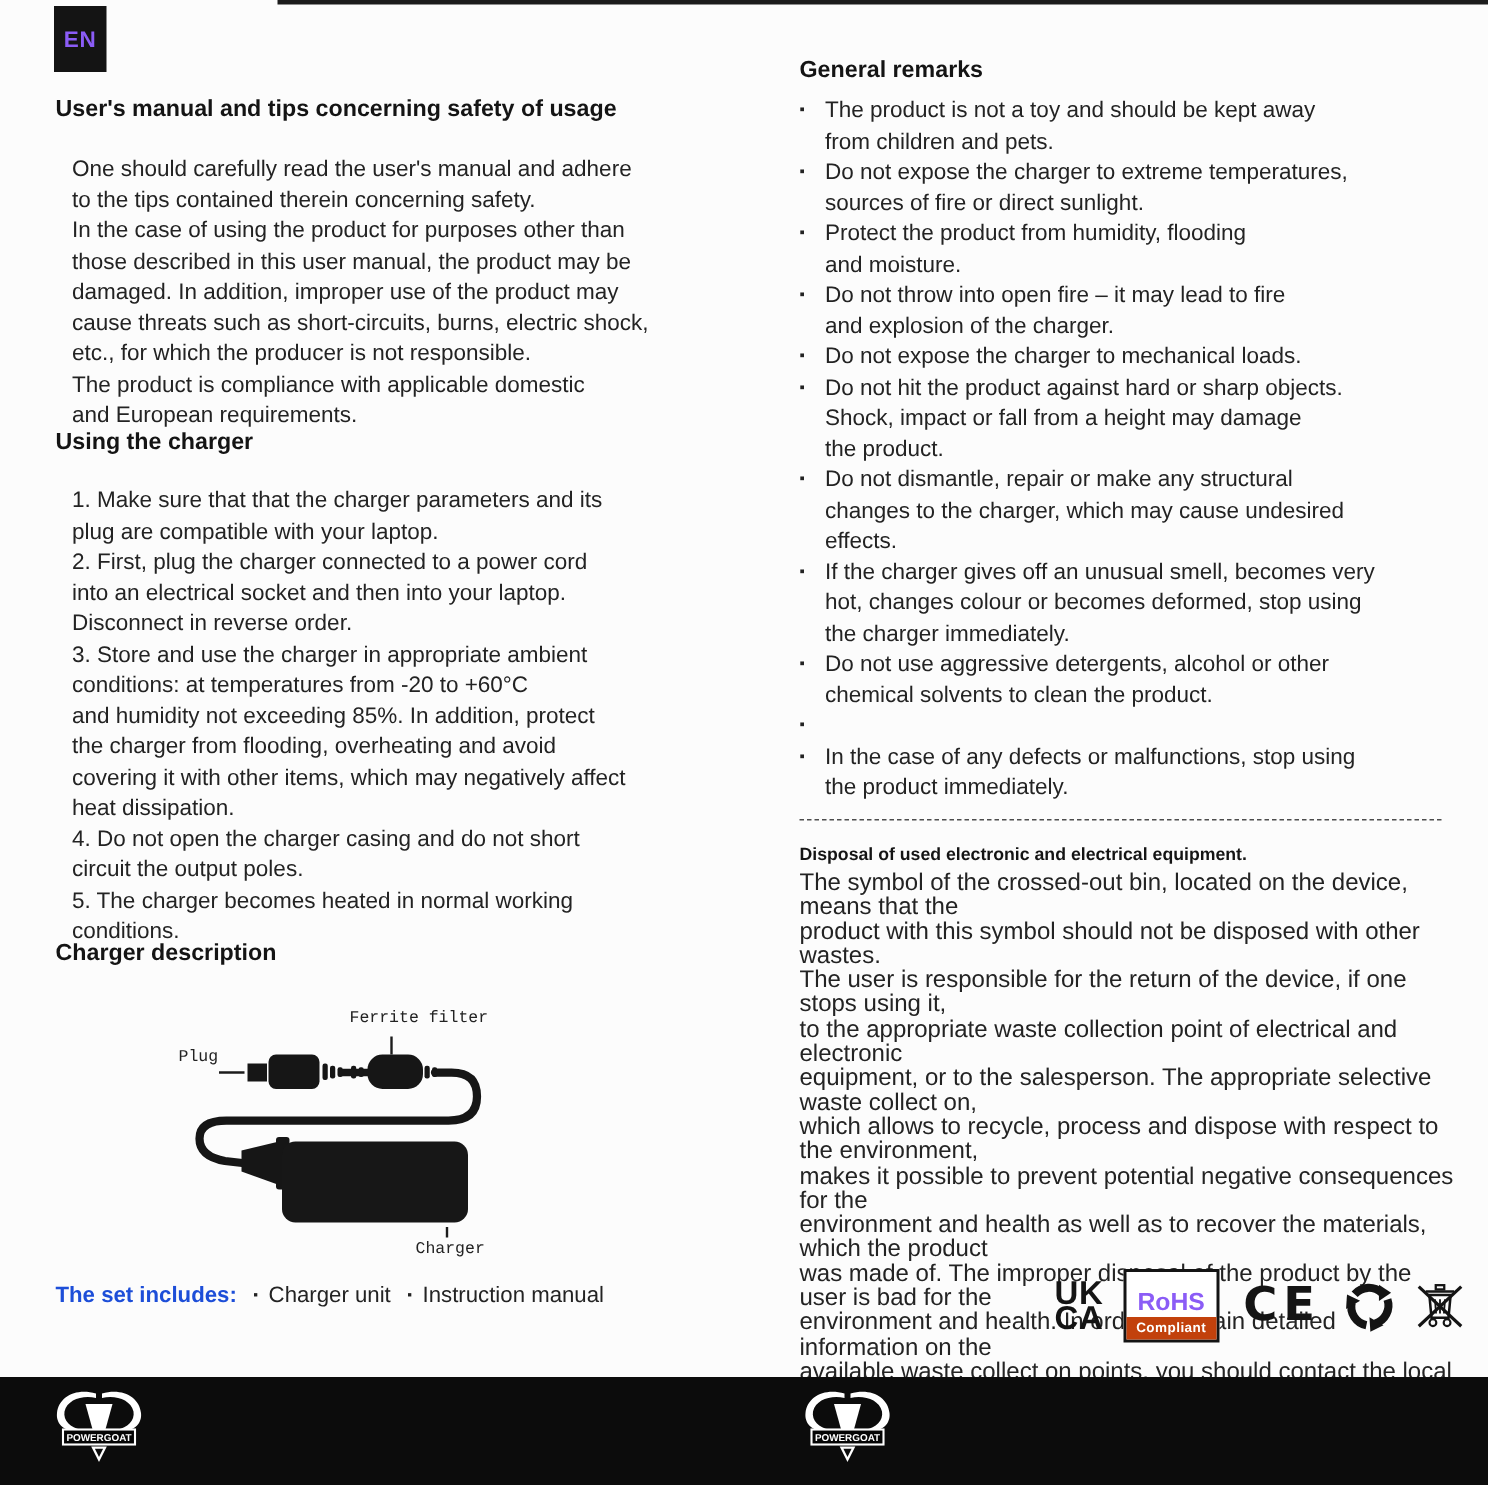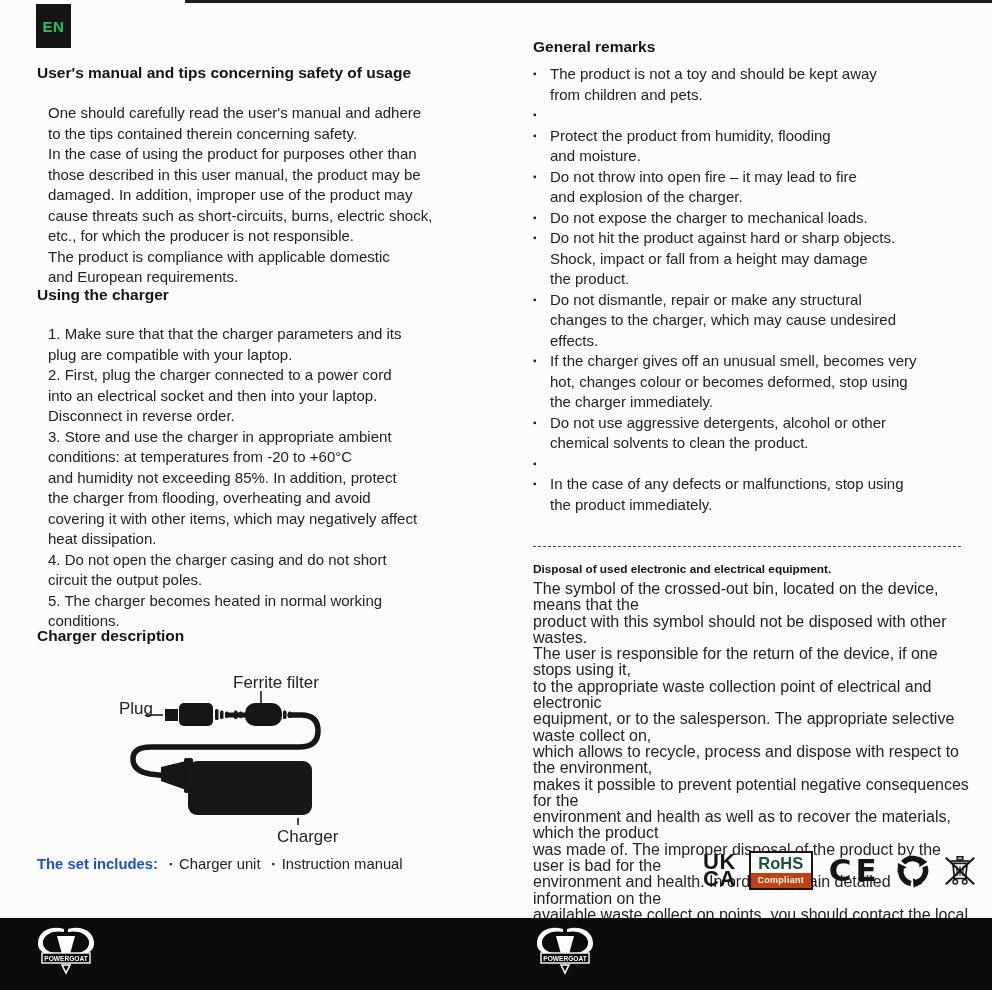--- a/index.html
+++ b/index.html
@@ -5,51 +5,51 @@
   html,body { margin:0; padding:0; background:#dddddd; }
   .page {
     position:relative; width:992px; height:990px; margin:0 auto;
     background:#fcfcfc; color:#232323;
     font-family:"Liberation Sans", sans-serif;
     overflow:hidden;
   }
   .topstrip { position:absolute; top:0; left:185px; right:0; height:3px; background:#1c1c1c; }
   .en-badge {
     position:absolute; left:36px; top:4px; width:35px; height:44px;
-    background:#141414; color:#22c55e; font-weight:bold; font-size:15px;
+    background:#141414; color:#8b5cf6; font-weight:bold; font-size:15px;
     display:flex; align-items:center; justify-content:center; letter-spacing:0.5px;
   }
   .abs { position:absolute; }
   .h-main { font-size:15.5px; font-weight:bold; color:#141414; margin:0; }
   .body-text { font-size:15px; line-height:20.5px; white-space:pre-line; margin:11px; }
   .small-heading { font-size:11.8px; font-weight:bold; color:#141414; margin:0; }
   .small-text { font-size:16px; line-height:16.3px; white-space:pre-line; margin:0; }
 
   
   .bullets { list-style:none; margin:0; padding:0; }
   .bullets li { display:flex; align-items:flex-start; }
   .bullets .marker { width:17px; flex:0 0 17px; font-size:10px; line-height:20.5px; color:#232323; }
   .bullets .btext { font-size:15px; line-height:20.5px; white-space:pre-line; }
 
   .dashed-sep { border-top:1.7px dashed #4d4d4d; height:0; }
 
   
   .diagram { position:absolute; left:37px; top:658px; width:460px; height:190px; }
-  .diag-label { position:absolute; font-size:17px; color:#232323; white-space:nowrap; }
+  .diag-label { position:absolute; font-size:11px; color:#232323; white-space:nowrap;font-family:Liberation Mono, monospace; }
 
   
   .set-row { position:absolute; left:37px; top:856px; display:flex; align-items:baseline; font-size:14.8px; }
   .set-row .lbl { font-weight:bold; color:#1d4ed8; }
   .set-row .sq { font-size:9px; margin:0 7px 0 11px; position:relative; top:-2px; }
 
   
   .logos { position:absolute; left:703px; top:848px; height:44px; display:flex; align-items:center; }
   .ukca { font-weight:800; font-size:22px; line-height:17.5px; color:#141414; letter-spacing:0.5px; }
   .rohs { margin-left:13px; width:60px; border:2.5px solid #141414; text-align:center; background:#fff; }
-  .rohs-top { font-size:16.5px; font-weight:bold; color:#14532d; padding:1px 0 0; }
+  .rohs-top { font-size:16.5px; font-weight:bold; color:#8b5cf6; padding:11px 0 0; }
   .rohs-bottom { background:#c2410c; color:#ffffff; font-size:9px; font-weight:bold; padding:2px 0 3px; letter-spacing:0.3px; }
   .ce { margin-left:16px; font-size:31px; font-weight:600; letter-spacing:4px; color:#141414; font-family:"DejaVu Sans", sans-serif; }
   .logos svg { display:block; }
   .recycle { margin-left:14px; }
   .bin { margin-left:12px; }
 
   
   .footer { position:absolute; left:0; right:0; top:918px; height:72px; background:#0c0c0c; }
   .goat { position:absolute; top:6px; width:60px; height:52px; }
   .goat-left { left:36px; }
@@ -140,20 +140,22 @@
   <h2 class="h-main abs" style="left:533px; top:38px;">General remarks</h2>
 
   <ul class="bullets abs" style="left:533px; top:64px; width:436px;">
     <li>
         <span class="marker">▪</span>
         <span class="btext">The product is not a toy and should be kept away
 from children and pets.</span>
       </li>
     <li>
         <span class="marker">▪</span>
+        <span class="btext">Do not expose the charger to extreme temperatures,
+sources of fire or direct sunlight.</span>
       </li>
     <li>
         <span class="marker">▪</span>
         <span class="btext">Protect the product from humidity, flooding
 and moisture.</span>
       </li>
     <li>
         <span class="marker">▪</span>
         <span class="btext">Do not throw into open fire – it may lead to fire
 and explosion of the charger.</span>

